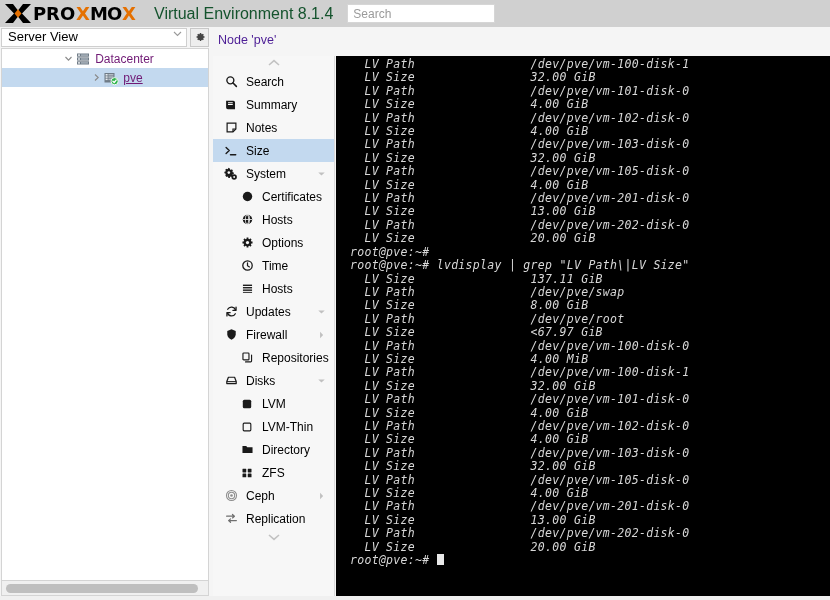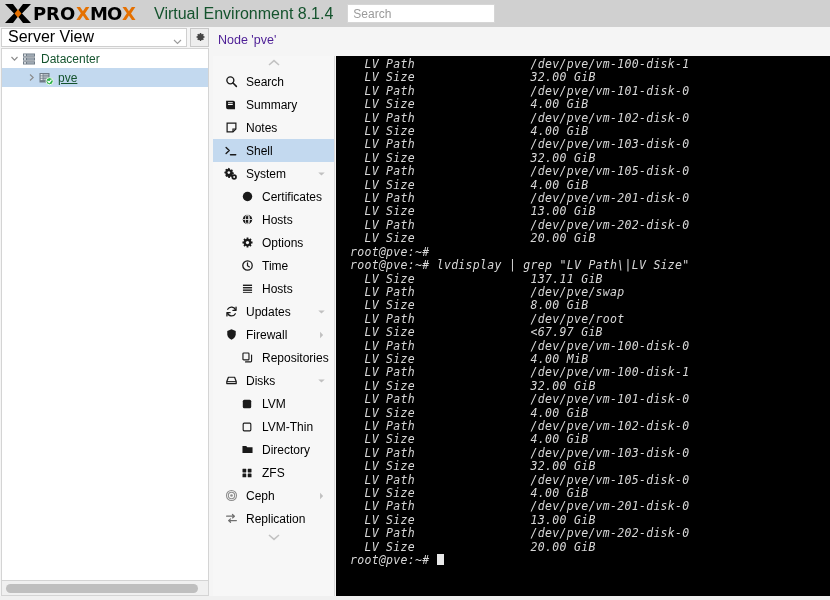--- a/index.html
+++ b/index.html
@@ -32,41 +32,41 @@
   #search-box::placeholder { color: #9a9a9a; }
 
   
   #viewrow {
     position: absolute; left: 0; top: 27px; width: 211px; height: 20px;
     display: flex; align-items: center;
   }
   #view-select {
     width: 186px; height: 19px; margin-left: 1px;
     background: #fff; border: 1px solid #cfcfcf;
-    display: flex; align-items: flex-end; justify-content: space-between;
+    display: flex; align-items: flex-start; justify-content: space-between;
     padding: 0 4px 0 6px;
-    font-size: 16px; color: #000;
+    font-size: 13px; color: #000;
   }
   .sel-chevron { width: 9px; height: 9px; position: relative; }
   .sel-chevron svg { display: block; }
   #gear-btn {
     width: 19px; height: 19px; margin-left: 3px;
     background: #eeeeee; border: 1px solid #c8c8c8;
     display: flex; align-items: center; justify-content: center;
   }
 
   
   #tree-panel {
     position: absolute; left: 1px; top: 48px; width: 208px; height: 533px;
     background: #ffffff; border: 1px solid #d4d4d4;
     overflow: hidden;
   }
   .tree-row {
     height: 19px; display: flex; align-items: center;
-    font-size: 12px; color: #14532d; white-space: nowrap;
+    font-size: 12px; color: #701a75; white-space: nowrap; justify-content: center;
   }
   .tree-row.level0 { padding-left: 5px; }
   .tree-row.level1 { padding-left: 22px; }
   .tree-row.selected { background: #c3d9ef; text-decoration: underline; }
   .tw {
     width: 14px; height: 14px; display: flex;
     align-items: center; justify-content: center; flex: 0 0 14px;
   }
   .tree-icon {
     width: 16px; height: 16px; margin-right: 4px; flex: 0 0 16px;
@@ -284,21 +284,21 @@
           </span>
           <span class="m-label">Notes</span>
         </div>
         <div class="menu-item lvl1 selected">
           <span class="m-icon">
             <svg width="14" height="14" viewBox="0 0 16 16">
               <path d="M2.4 4 L6 7.4 L2.4 10.8" stroke="#1a1a1a" stroke-width="1.6" fill="none" stroke-linecap="round" stroke-linejoin="round"></path>
               <path d="M7.4 12.2h6" stroke="#1a1a1a" stroke-width="1.6" stroke-linecap="round"></path>
             </svg>
           </span>
-          <span class="m-label">Shell</span>
+          <span class="m-label">Size</span>
         </div>
         <div class="menu-item lvl1">
           <span class="m-icon">
             <svg width="14" height="14" viewBox="0 0 16 16">
               <path fill="#1a1a1a" d="M6.2 1.6l.4 1.5c.4.1.8.3 1.1.5l1.3-.8 1.5 1.5-.8 1.3c.2.3.4.7.5 1.1l1.5.4v2.1l-1.5.4c-.1.4-.3.8-.5 1.1l.8 1.3-1.5 1.5-1.3-.8c-.3.2-.7.4-1.1.5l-.4 1.5H4.1l-.4-1.5c-.4-.1-.8-.3-1.1-.5l-1.3.8L-.2 11l.8-1.3c-.2-.3-.4-.7-.5-1.1L-1.4 8.2V6.1l1.5-.4c.1-.4.3-.8.5-1.1L-.2 3.3l1.5-1.5 1.3.8c.3-.2.7-.4 1.1-.5l.4-1.5z" transform="translate(1.6,0.4) scale(0.82)"></path>
               <circle cx="5.5" cy="6.4" r="1.5" fill="#f7f7f7"></circle>
               <circle cx="11.6" cy="11.4" r="3.1" fill="#1a1a1a"></circle>
               <circle cx="11.6" cy="11.4" r="1.1" fill="#f7f7f7"></circle>
             </svg>
           </span>

